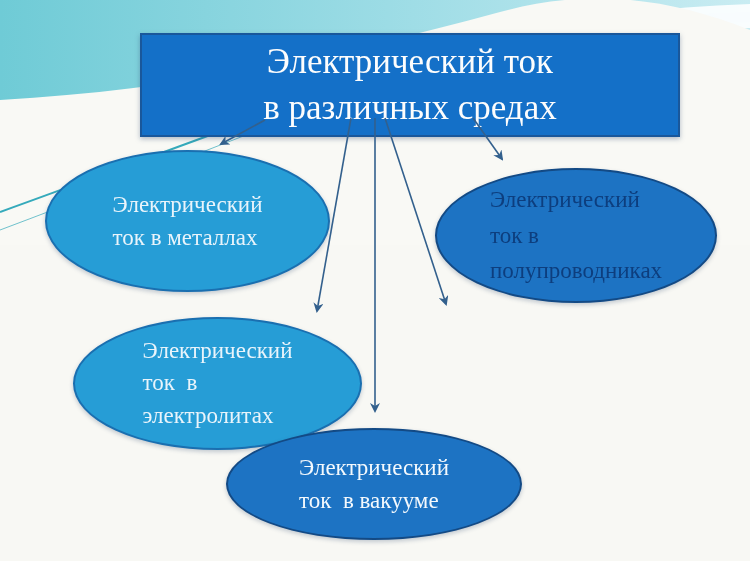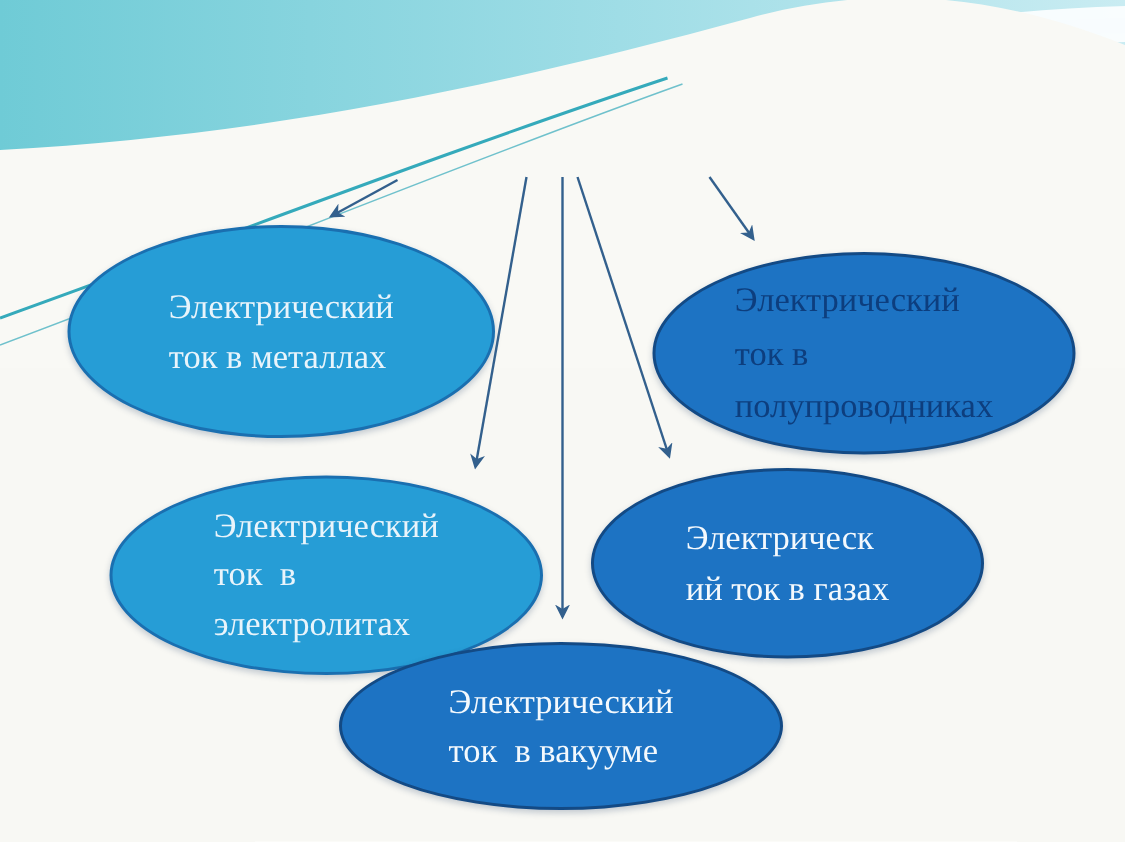--- a/index.html
+++ b/index.html
@@ -69,42 +69,42 @@
     <path d="M500,52 C600,22 680,12 750,12 L750,22 C670,24 600,36 515,64 Z" fill="#bfe7f1" opacity="0.9"></path>
 
     <path d="M420,70 C540,24 630,8 750,4 L750,28 C640,32 560,46 450,82 Z" fill="#ffffff" opacity="0.88"></path>
 
     <path d="M0,100 C180,90 330,58 500,12 C580,-10 660,-6 750,30 L750,245 L0,245 Z" fill="#f9f9f5"></path>
 
     <path d="M0,212 C150,158 300,100 445,52" fill="none" stroke="#35aabb" stroke-width="2"></path>
     <path d="M0,230 C160,170 310,108 455,56" fill="none" stroke="#35aabb" stroke-width="1" opacity="0.7"></path>
   </svg>
 
+  <div class="title-box">
+    <div class="t">Электрический ток
+в различных средах</div>
+  </div>
 
   <div class="node node-light" id="n-metals">
     <div class="label">Электрический
 ток в металлах</div>
   </div>
 
   <div class="node node-dark node-navy-text" id="n-semiconductors">
     <div class="label">Электрический
 ток в
 полупроводниках</div>
   </div>
 
   <div class="node node-light" id="n-electrolytes">
     <div class="label">Электрический
 ток  в
 электролитах</div>
   </div>
 
-  <div class="node node-dark" id="n-gases">
-    <div class="label">Электрическ
-ий ток в газах</div>
-  </div>
 
   <div class="node node-dark" id="n-vacuum">
     <div class="label">Электрический
 ток  в вакууме</div>
   </div>
 
   <svg class="arrows" width="750" height="561" viewBox="0 0 750 561" aria-hidden="true">
     <defs>
       <marker id="ah" markerWidth="10" markerHeight="10" refX="8" refY="5" orient="auto" markerUnits="userSpaceOnUse">
         <path d="M0,0 L10,5 L0,10 L3,5 Z" fill="#33608d"></path>

